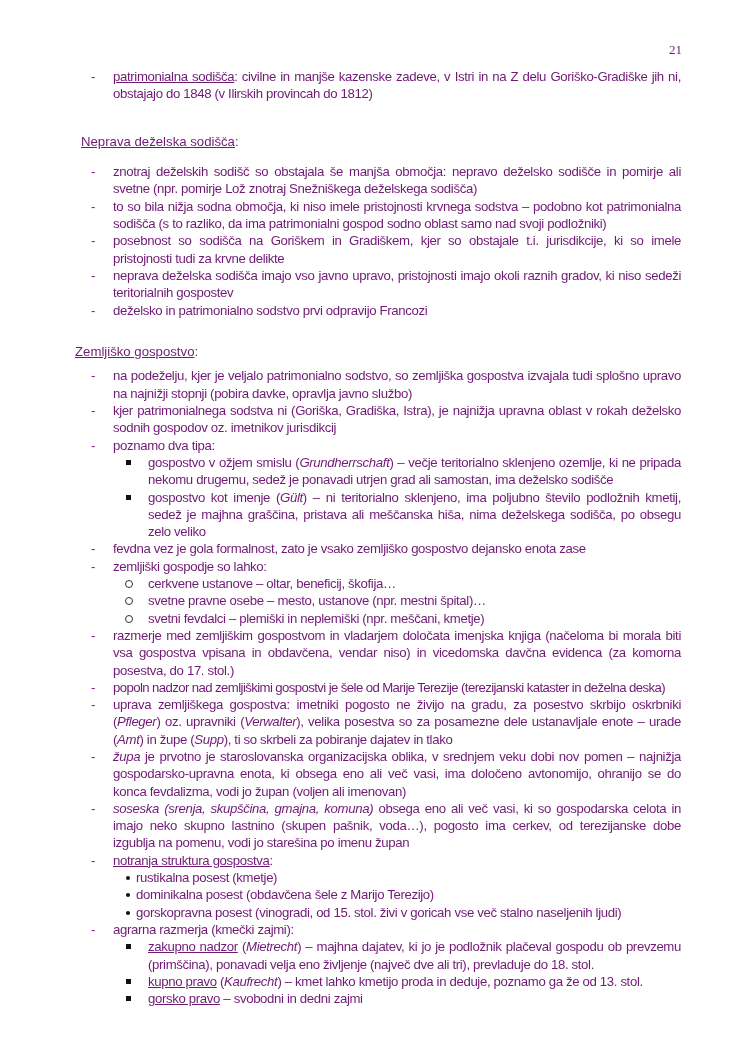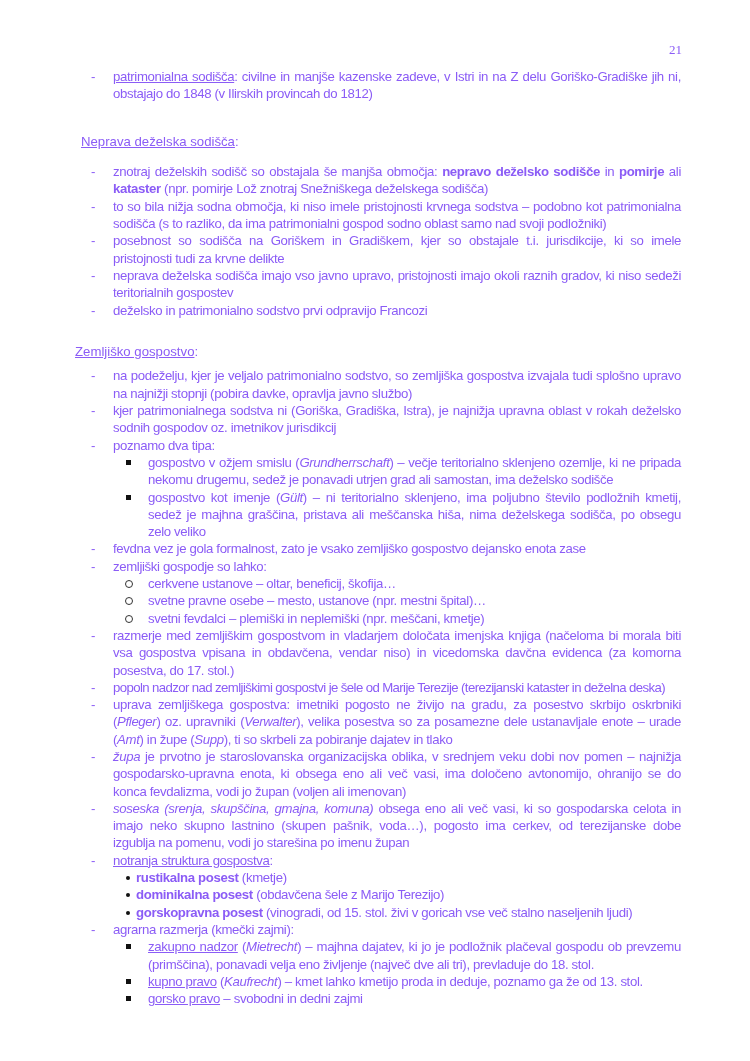--- a/index.html
+++ b/index.html
@@ -1,34 +1,34 @@
 <!DOCTYPE html>
 <html><head>
 <meta charset="utf-8">
 <style>
   html, body { margin: 0; padding: 0; background: #ffffff; }
   body { width: 750px; height: 1061px; position: relative; overflow: hidden; }
   .page {
     position: absolute; left: 0; top: 0; width: 644px; height: 1061px;
-    font-family: "Liberation Sans", sans-serif; color: #8b5cf6; font-size: 13.2px;
+    font-family: "Liberation Sans", sans-serif; color: #701a75; font-size: 13.2px;
   }
   .pagenum { position: absolute; left: 669px; top: 42px; font-family: "Liberation Serif", serif; font-size: 13px; }
   .content { position: absolute; left: 68px; top: 68px; width: 613px; }
   .line-h { line-height: 17.3px; }
   .gap { height: 17.3px; }
   .item { position: relative; padding-left: 45px; text-align: justify; line-height: 17.3px; letter-spacing: -0.35px; }
   .item .mark { position: absolute; left: 23px; top: 0; }
   .sq { position: relative; padding-left: 80px; text-align: justify; line-height: 17.3px; letter-spacing: -0.35px; }
   .sq .mark { position: absolute; left: 58px; top: 6px; width: 5px; height: 5px; background: #111; }
   .circ { position: relative; padding-left: 80px; text-align: justify; line-height: 17.3px; letter-spacing: -0.35px; }
   .circ .mark { position: absolute; left: 57px; top: 5px; width: 6px; height: 6px; border: 1px solid #333; border-radius: 50%; }
   .dot { position: relative; padding-left: 68px; line-height: 17.3px; letter-spacing: -0.35px; }
   .dot .mark { position: absolute; left: 58px; top: 7px; width: 4px; height: 4px; background: #111; border-radius: 50%; }
   .u { text-decoration: underline; }
-  b { font-weight: bold; }
+  b { font-weight: normal; }
   i { }
 </style>
 </head>
 <body>
 
 <div class="page">
   <div class="pagenum">21</div>
 
   <div class="content">
 
@@ -36,21 +36,21 @@
       <span class="mark">-</span>
       <span class="u">patrimonialna sodišča</span><span>: civilne in manjše kazenske zadeve, v Istri in na Z delu Goriško-Gradiške jih ni, obstajajo do 1848 (v Ilirskih provincah do 1812)</span>
     </div>
 
     <div class="gap"></div>
 
     <p class="line-h" style="margin:13px"><span class="u">Neprava deželska sodišča</span><span>:</span></p>
 
     <div class="item">
       <span class="mark">-</span>
-      <span>znotraj deželskih sodišč so obstajala še manjša območja: </span><b>nepravo deželsko sodišče</b><span> in </span><b>pomirje</b><span> ali </span><b>kataster</b><span> (npr. pomirje Lož znotraj Snežniškega deželskega sodišča)</span>
+      <span>znotraj deželskih sodišč so obstajala še manjša območja: </span><b>nepravo deželsko sodišče</b><span> in </span><b>pomirje</b><span> ali </span><b>svetne</b><span> (npr. pomirje Lož znotraj Snežniškega deželskega sodišča)</span>
     </div>
     <div class="item">
       <span class="mark">-</span>
       <span>to so bila nižja sodna območja, ki niso imele pristojnosti krvnega sodstva – podobno kot patrimonialna sodišča (s to razliko, da ima patrimonialni gospod sodno oblast samo nad svoji podložniki)</span>
     </div>
     <div class="item">
       <span class="mark">-</span>
       <span>posebnost so sodišča na Goriškem in Gradiškem, kjer so obstajale t.i. jurisdikcije, ki so imele pristojnosti tudi za krvne delikte</span>
     </div>
     <div class="item">

